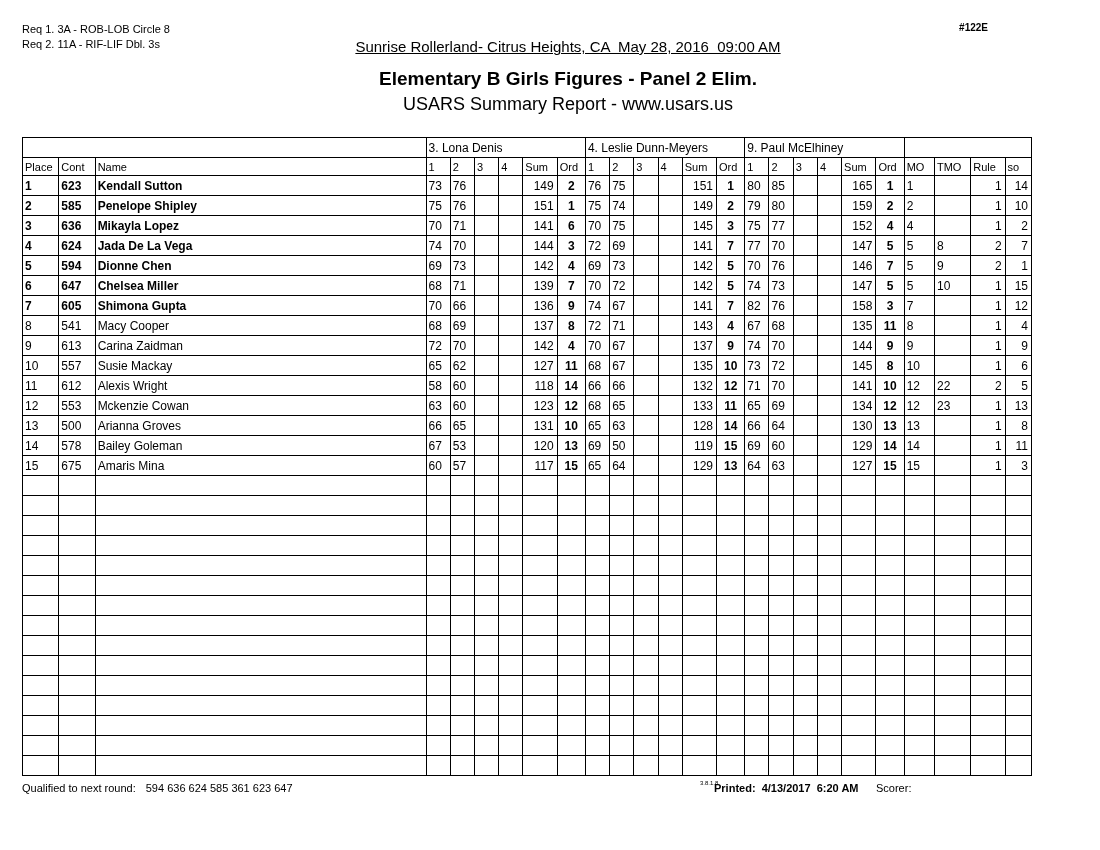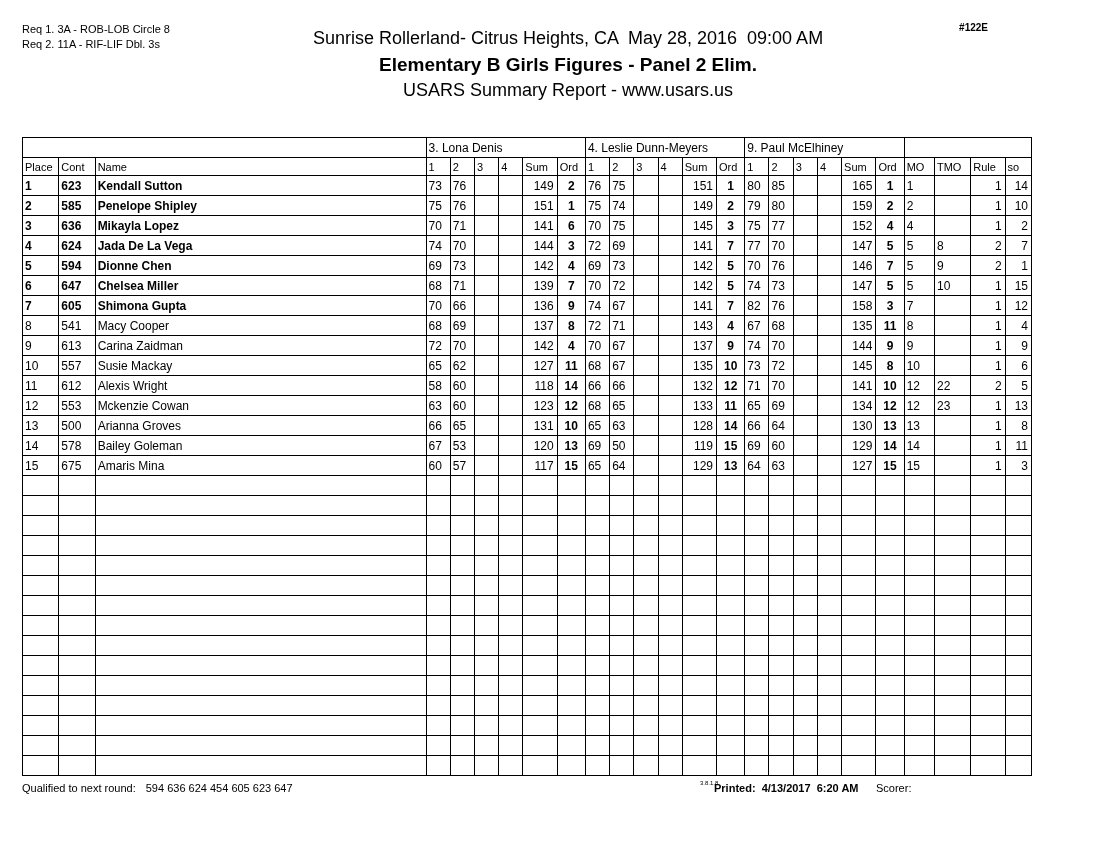--- a/index.html
+++ b/index.html
@@ -8,22 +8,22 @@
     width: 1100px; height: 850px;
     background: #ffffff; color: #000000;
     font-family: "Liberation Sans", sans-serif;
     overflow: hidden;
   }
   
   .topbar { position: relative; height: 112px; padding-left: 36px; }
   .reqs { position: absolute; left: 22px; top: 22px; font-size: 11px; line-height: 15px; }
   .titles { text-align: center; padding-top: 24px; }
   .title  { font-size: 17px; font-weight: bold; }
-  .subtitle { font-size: 18px; margin-top: 4px; white-space: pre; }
-  .event  { font-size: 19px; font-weight: bold; margin-top: 5px; }
+  .subtitle { font-size: 15px; margin-top: 14px; white-space: pre; text-decoration: underline; }
+  .event  { font-size: 19px; font-weight: bold; margin-top: 13px; }
   .report { font-size: 18px; margin-top: 4px; }
   .docnum { position: absolute; right: 112px; top: 22px; font-size: 10px; font-weight: bold; }
   
   table.results {
     border-collapse: collapse; table-layout: fixed;
     width: 1010px; margin: 25px 0 0 22px;
   }
   table.results td {
     border: 1px solid #000;
     font-size: 12px; height: 20px;
@@ -933,17 +933,17 @@
         <td></td>
         <td></td>
         <td></td>
         <td></td>
         <td></td>
       </tr>
     </tbody>
 </table>
 
 <div class="footer">
-  <span class="fleft"><span>Qualified to next round:</span><span class="fqual">594 636 624 454 605 623 647</span></span>
+  <span class="fleft"><span>Qualified to next round:</span><span class="fqual">594 636 624 585 361 623 647</span></span>
   <span class="fver">3.8.1.8</span>
   <span class="fprint">Printed:  4/13/2017  6:20 AM</span>
   <span class="fscorer">Scorer:</span>
 </div>
 
 </body></html>

